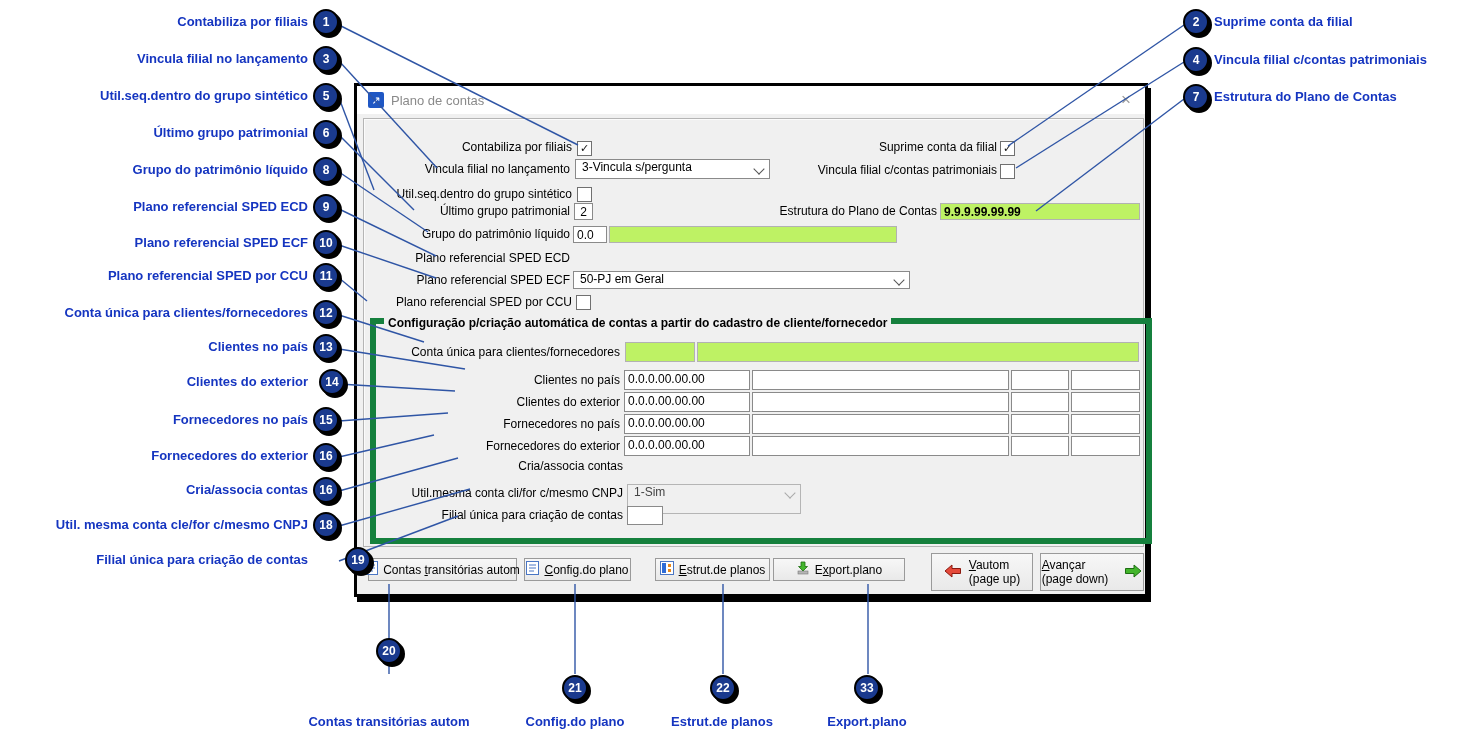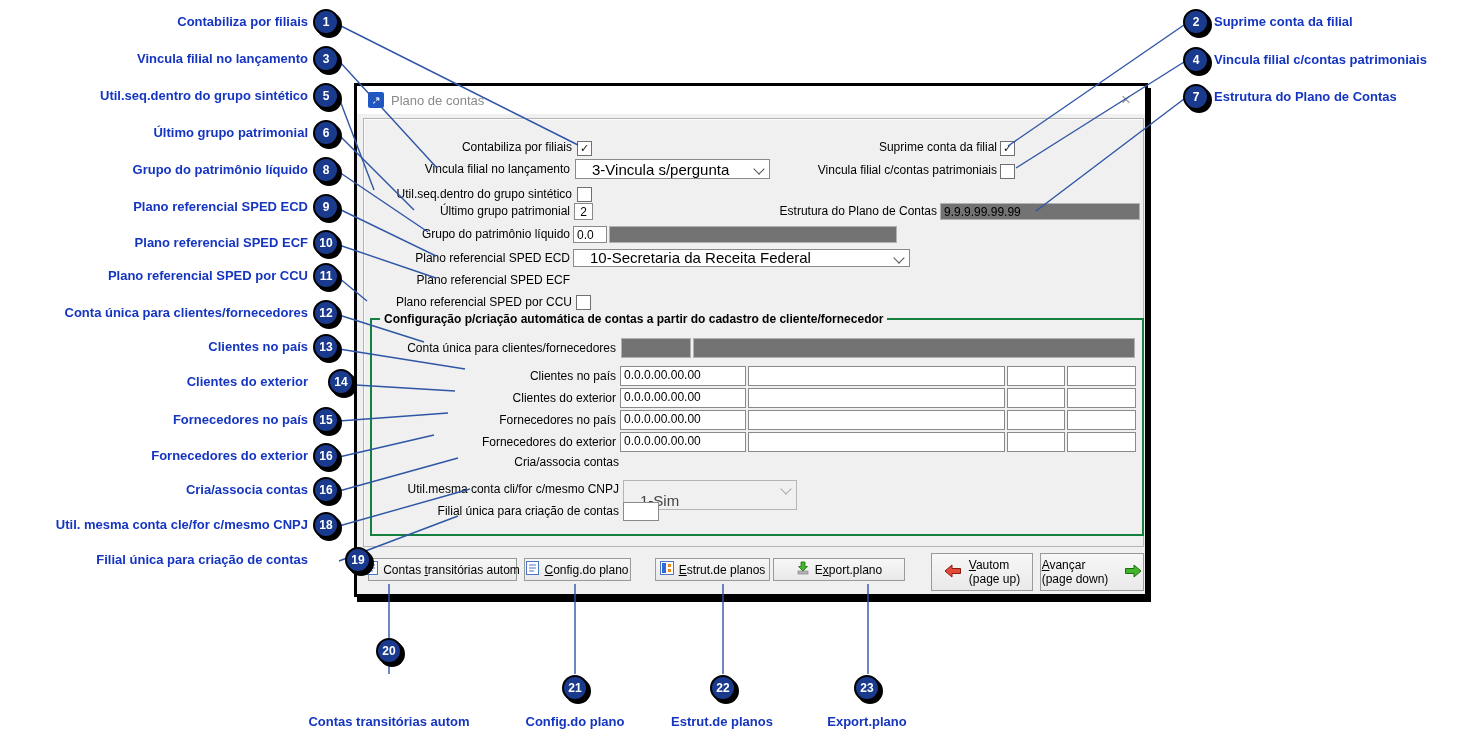--- a/index.html
+++ b/index.html
@@ -11,31 +11,31 @@
   .titlebar{position:absolute;left:0;top:0;width:100%;height:28px;background:#ffffff;}
   .appicon{position:absolute;left:11px;top:6px;width:16px;height:16px;background:#1f57c4;
            border-radius:2px;color:#fff;font-size:11px;line-height:16px;text-align:center;}
   .wtitle{position:absolute;left:34px;top:7px;font-size:13px;color:#8a8a8a;}
   .wclose{position:absolute;right:14px;top:4px;font-size:17px;color:#9a9a9a;line-height:20px;}
   .panel{position:absolute;left:6px;top:32px;width:779px;height:427px;border:1px solid #b5b5b5;
          box-shadow:inset 1px 1px 0 #fbfbfb;}
   .lbl{position:absolute;font-size:12px;color:#000;white-space:nowrap;line-height:14px;}
   .tf{position:absolute;background:#fff;border:1px solid #8a8a8a;font-size:12px;line-height:14px;
       padding:1px 3px;box-sizing:border-box;white-space:nowrap;overflow:hidden;}
-  .tf.dis{background:#737373;border-color:#b2b2b2;}
+  .tf.dis{background:#bef264;border-color:#b2b2b2;font-weight:bold;}
   .tf.ctr{text-align:center;padding:1px 0;}
-  .dd{position:absolute;background:#fff;border:1px solid #8a8a8a;font-size:15px;box-sizing:border-box;
-      display:flex;align-items:flex-end;padding-left:16px;white-space:nowrap;overflow:hidden;}
+  .dd{position:absolute;background:#fff;border:1px solid #8a8a8a;font-size:12px;box-sizing:border-box;
+      display:flex;align-items:flex-start;padding-left:6px;white-space:nowrap;overflow:hidden;}
   .dd.dis{background:#f0f0f0;border-color:#b5b5b5;color:#444;}
   .chev{position:absolute;right:6px;top:4px;width:7px;height:7px;border-left:1px solid #555;
         border-bottom:1px solid #555;transform:rotate(-45deg);}
   .dd.dis .chev{border-color:#aaa;}
   .cb{position:absolute;width:13px;height:13px;background:#fff;border:1px solid #707070;
       font-size:11px;line-height:12px;text-align:center;color:#111;box-sizing:content-box;}
-  .grp{position:absolute;left:13px;top:232px;width:770px;height:214px;border:2px solid #15803d;}
+  .grp{position:absolute;left:13px;top:232px;width:770px;height:214px;border:6px solid #15803d;}
   .grp-title{position:absolute;left:8px;top:-8px;background:#f0f0f0;padding:0 4px;
              font-size:12px;font-weight:bold;color:#000;white-space:nowrap;}
   .btn{position:absolute;background:linear-gradient(#f7f7f7,#e9e9e9);border:1px solid #9a9a9a;
        font-size:12px;color:#000;display:flex;align-items:center;justify-content:center;gap:5px;
        box-sizing:border-box;white-space:nowrap;}
   .btn .two{text-align:left;line-height:14px;}
   u{text-decoration:underline;}
   
   .lines{position:absolute;left:0;top:0;z-index:50;pointer-events:none;}
   .co{position:absolute;width:22px;height:22px;border-radius:50%;background:#1a3a8e;
@@ -75,22 +75,22 @@
     <div class="cb" style="left:220px;top:55px;">✓</div>
     <div class="dd" style="left:218px;top:73px;width:195px;height:20px;">
       <span>3-Vincula s/pergunta</span>
       <span class="chev" style="top:5px;"></span>
     </div>
     <div class="cb" style="left:220px;top:101px;"></div>
     <div class="tf ctr" style="left:217px;top:117px;width:19px;height:17px;">2</div>
     <div class="tf dis" style="left:583px;top:117px;width:200px;height:17px;">9.9.9.99.99.99</div>
     <div class="tf" style="left:216px;top:140px;width:34px;height:17px;">0.0</div>
     <div class="tf dis" style="left:252px;top:140px;width:288px;height:17px;"></div>
-    <div class="dd" style="left:216px;top:163px;width:337px;height:18px;">
-      <span>10-Secretaria da Receita Federal</span>
+    <div class="dd" style="left:216px;top:185px;width:337px;height:18px;">
+      <span>50-PJ em Geral</span>
       <span class="chev"></span>
     </div>
     <div class="cb" style="left:219px;top:209px;"></div>
     <div class="cb" style="left:643px;top:55px;">✓</div>
     <div class="cb" style="left:643px;top:78px;"></div>
 
     <div class="grp">
       <div class="grp-title">Configuração p/criação automática de contas a partir do cadastro de cliente/fornecedor</div>
 
       <div class="lbl" style="right:526px;top:21px;">Conta única para clientes/fornecedores</div>
@@ -210,21 +210,21 @@
   <div class="co" style="left:313px;top:9px;">1</div>
   <div class="co" style="left:313px;top:46px;">3</div>
   <div class="co" style="left:313px;top:83px;">5</div>
   <div class="co" style="left:313px;top:120px;">6</div>
   <div class="co" style="left:313px;top:157px;">8</div>
   <div class="co" style="left:313px;top:194px;">9</div>
   <div class="co" style="left:313px;top:230px;">10</div>
   <div class="co" style="left:313px;top:263px;">11</div>
   <div class="co" style="left:313px;top:300px;">12</div>
   <div class="co" style="left:313px;top:334px;">13</div>
-  <div class="co" style="left:328px;top:369px;">14</div>
+  <div class="co" style="left:319px;top:369px;">14</div>
   <div class="co" style="left:313px;top:407px;">15</div>
   <div class="co" style="left:313px;top:443px;">16</div>
   <div class="co" style="left:313px;top:477px;">16</div>
   <div class="co" style="left:313px;top:512px;">18</div>
   <div class="co" style="left:313px;top:547px;margin-left:32px;">19</div>
 
   <div class="co-lbl r" style="right:1159px;top:14px;">Contabiliza por filiais</div>
   <div class="co-lbl r" style="right:1159px;top:51px;">Vincula filial no lançamento</div>
   <div class="co-lbl r" style="right:1159px;top:88px;">Util.seq.dentro do grupo sintético</div>
   <div class="co-lbl r" style="right:1159px;top:125px;">Último grupo patrimonial</div>
@@ -244,19 +244,19 @@
   <div class="co" style="left:1183px;top:9px;">2</div>
   <div class="co" style="left:1183px;top:47px;">4</div>
   <div class="co" style="left:1183px;top:84px;">7</div>
   <div class="co-lbl" style="left:1214px;top:14px;">Suprime conta da filial</div>
   <div class="co-lbl" style="left:1214px;top:52px;">Vincula filial c/contas patrimoniais</div>
   <div class="co-lbl" style="left:1214px;top:89px;">Estrutura do Plano de Contas</div>
 
   <div class="co" style="left:376px;top:638px;">20</div>
   <div class="co" style="left:562px;top:675px;">21</div>
   <div class="co" style="left:710px;top:675px;">22</div>
-  <div class="co" style="left:854px;top:675px;">23</div>
+  <div class="co" style="left:854px;top:675px;">33</div>
   <div class="co-lbl c" style="left:389px;top:714px;">Contas transitórias autom</div>
   <div class="co-lbl c" style="left:575px;top:714px;">Config.do plano</div>
   <div class="co-lbl c" style="left:722px;top:714px;">Estrut.de planos</div>
   <div class="co-lbl c" style="left:867px;top:714px;">Export.plano</div>
 
 </div>
 
 </body></html>

